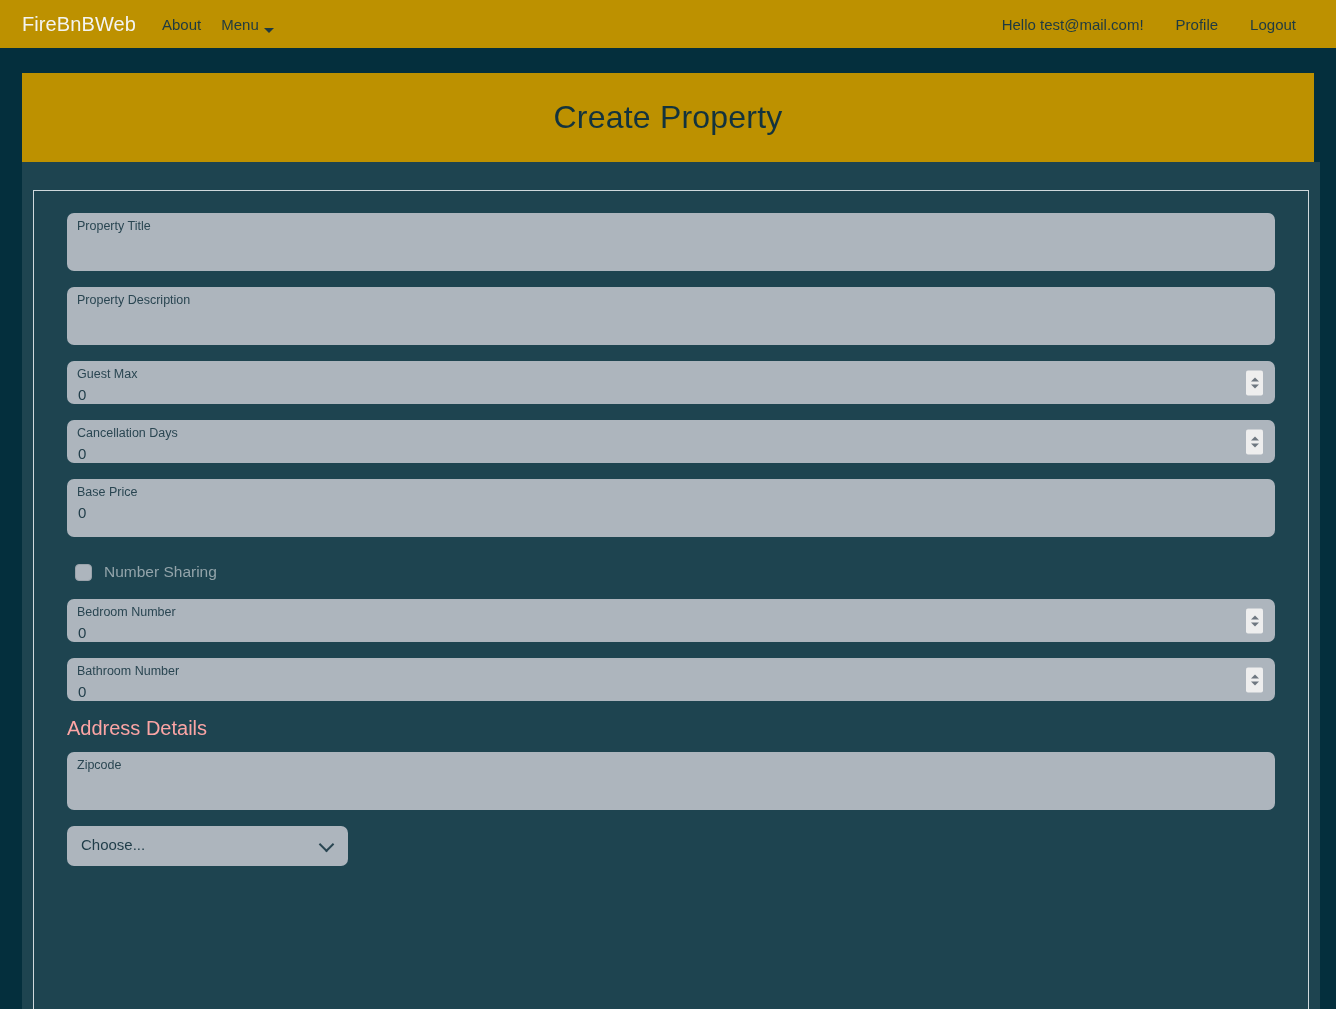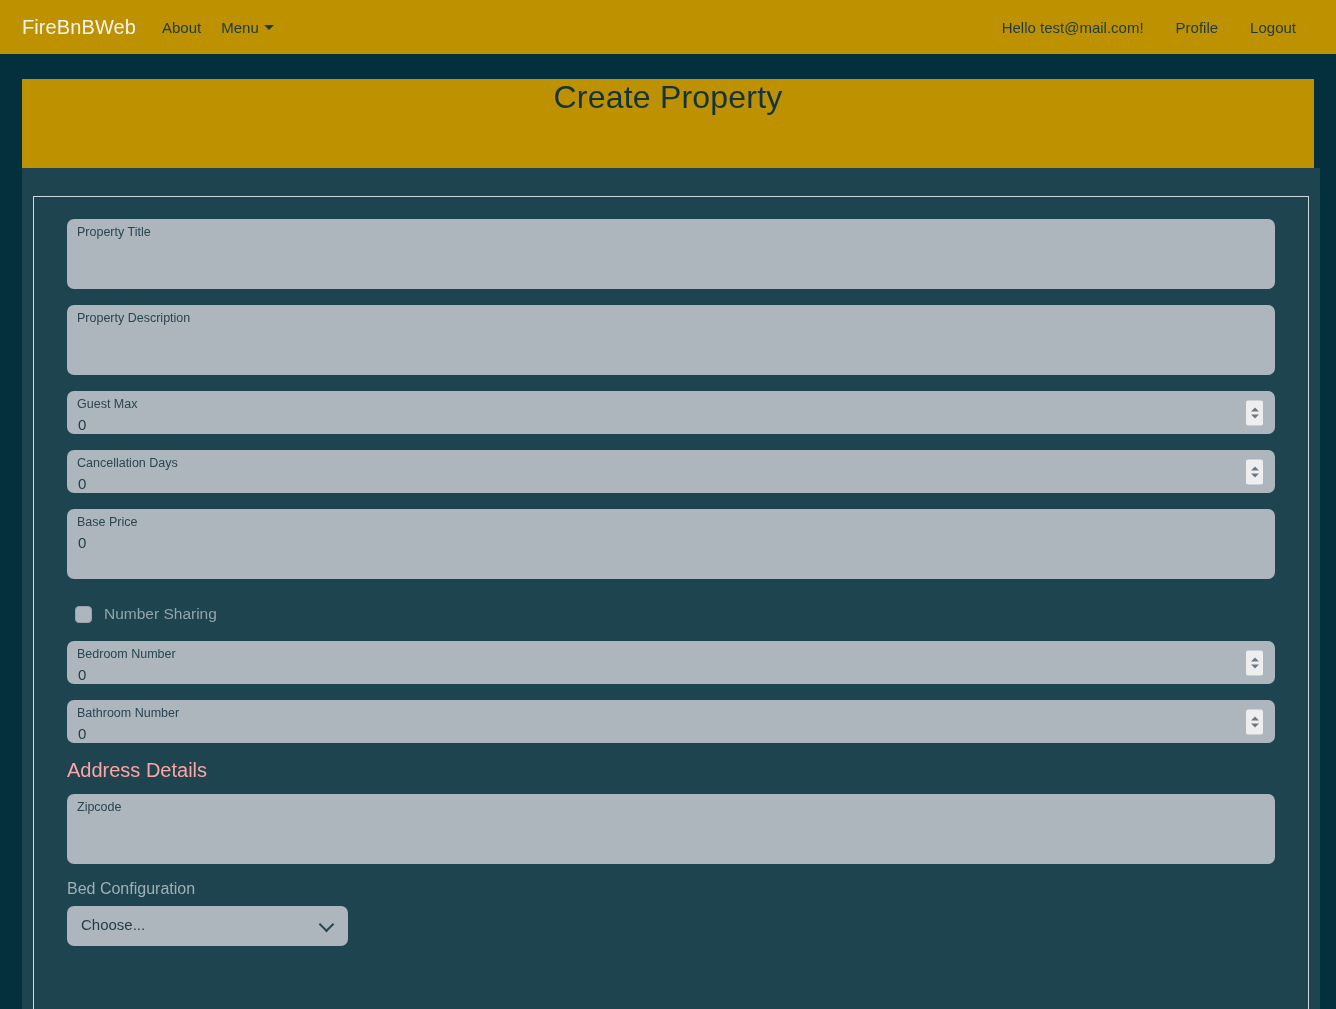--- a/index.html
+++ b/index.html
@@ -6,21 +6,21 @@
   html, body {
     margin: 0; padding: 0;
     width: 1336px; height: 1009px;
     overflow: hidden;
     background: #042f3d;
     font-family: "Liberation Sans", sans-serif;
   }
 
   
   .navbar {
-    height: 54px;
+    height: 48px;
     background: #bd9100;
     display: flex;
     align-items: center;
     padding: 0 22px;
     position: relative;
   }
   .brand {
     color: #f3f4f2;
     font-size: 20px;
     letter-spacing: .1px;
@@ -28,40 +28,41 @@
     text-decoration: none;
     white-space: nowrap;
   }
   .nav-left { display: flex; align-items: center; gap: 20px; }
   .nav-link {
     color: #1e3a42;
     font-size: 15px;
     text-decoration: none;
     white-space: nowrap;
   }
-  .menu-item { display: flex; align-items: center; gap: 5px; }
+  .menu-item { display: flex; align-items: flex-end; gap: 5px; }
   .caret {
     width: 0; height: 0;
     border-left: 5px solid transparent;
     border-right: 5px solid transparent;
     border-top: 5px solid #1e3a42;
     display: inline-block;
   }
   .nav-right {
     margin-left: auto;
     display: flex;
     align-items: center;
     gap: 32px;
     padding-right: 18px;
   }
   .banner {
     margin: 25px 22px 0 22px;
     height: 89px;
     background: #bd9100;
     display: flex;
+    align-items: center;
     justify-content: center;
   }
   .banner h1 {
     margin: 0;
     font-size: 32px;
     font-weight: 400;
     color: #13333d;
     letter-spacing: .2px;
   }
 
@@ -77,21 +78,21 @@
     margin: 0 11px 0 11px;
     padding: 22px 33px 30px 33px;
     min-height: 820px;
   }
 
   
   .ff {
     position: relative;
     background: #adb5bd;
     border-radius: 7px;
-    height: 70px;
+    height: 58px;
     margin-bottom: 16px;
   }
   .ff-label {
     position: absolute;
     top: 7px;
     left: 10px;
     font-size: 12.5px;
     color: #2a4652;
     line-height: 1;
     pointer-events: none;
@@ -271,21 +272,20 @@
     </div>
 
     <h2 class="section-title">Address Details</h2>
 
 
     <div class="ff">
       <span class="ff-label">Zipcode</span>
       <span class="ff-value"></span>
     </div>
 
-    <div class="sel-label">Bed Configuration</div>
 
     <div class="sel">
       <span class="sel-text">Choose...</span>
       <span class="sel-chev"></span>
     </div>
 
   </div>
 </div>
 
 </body></html>

